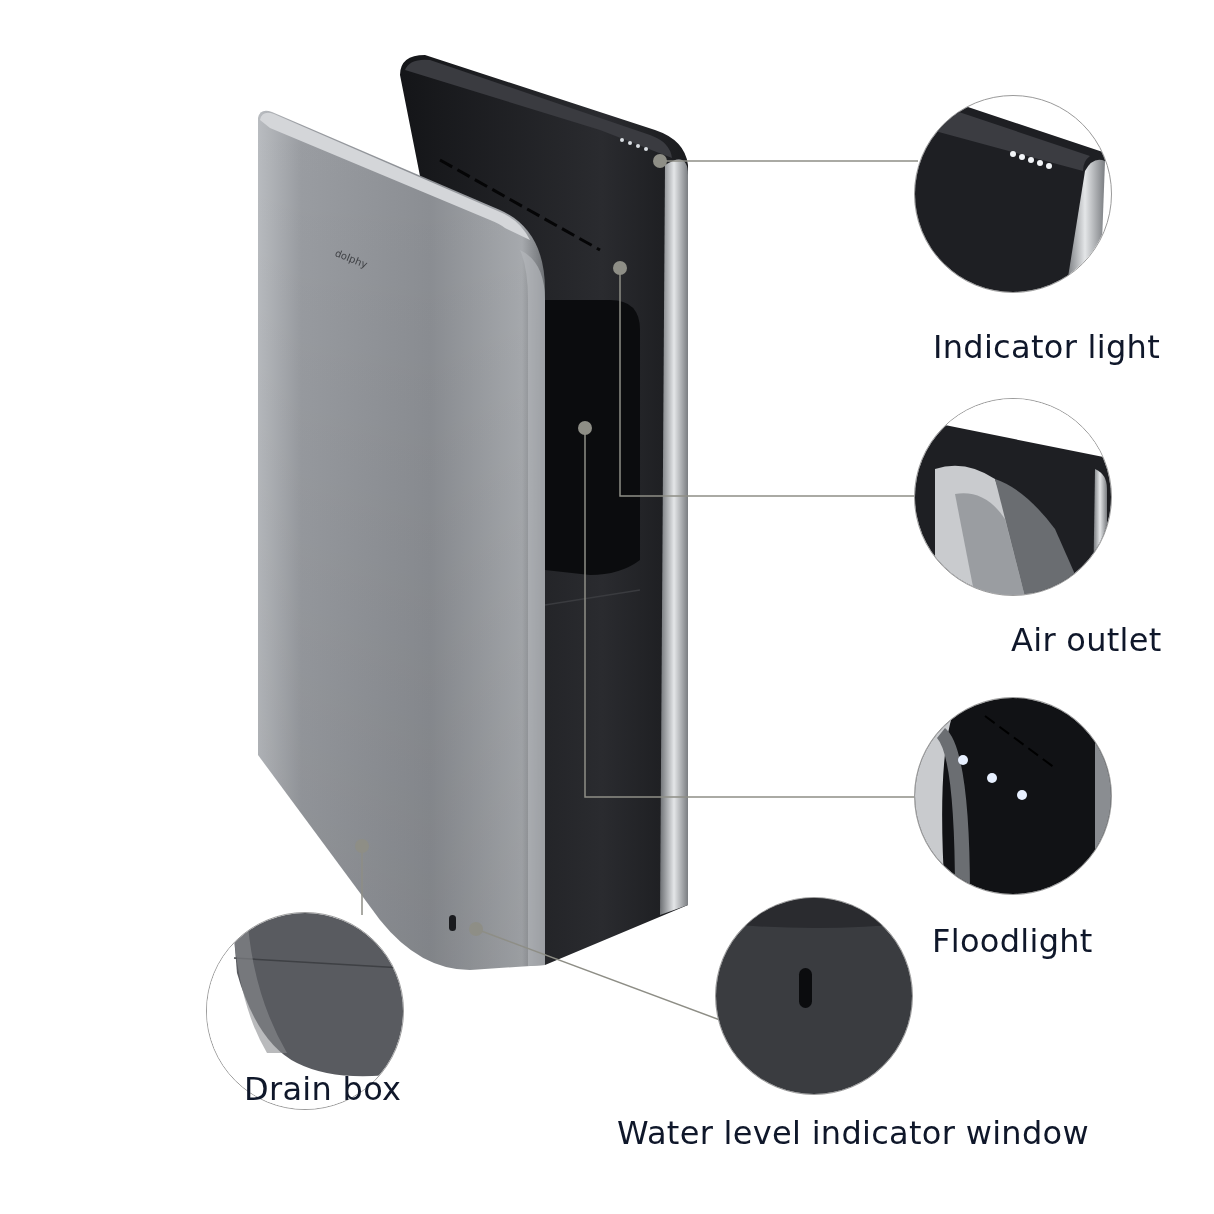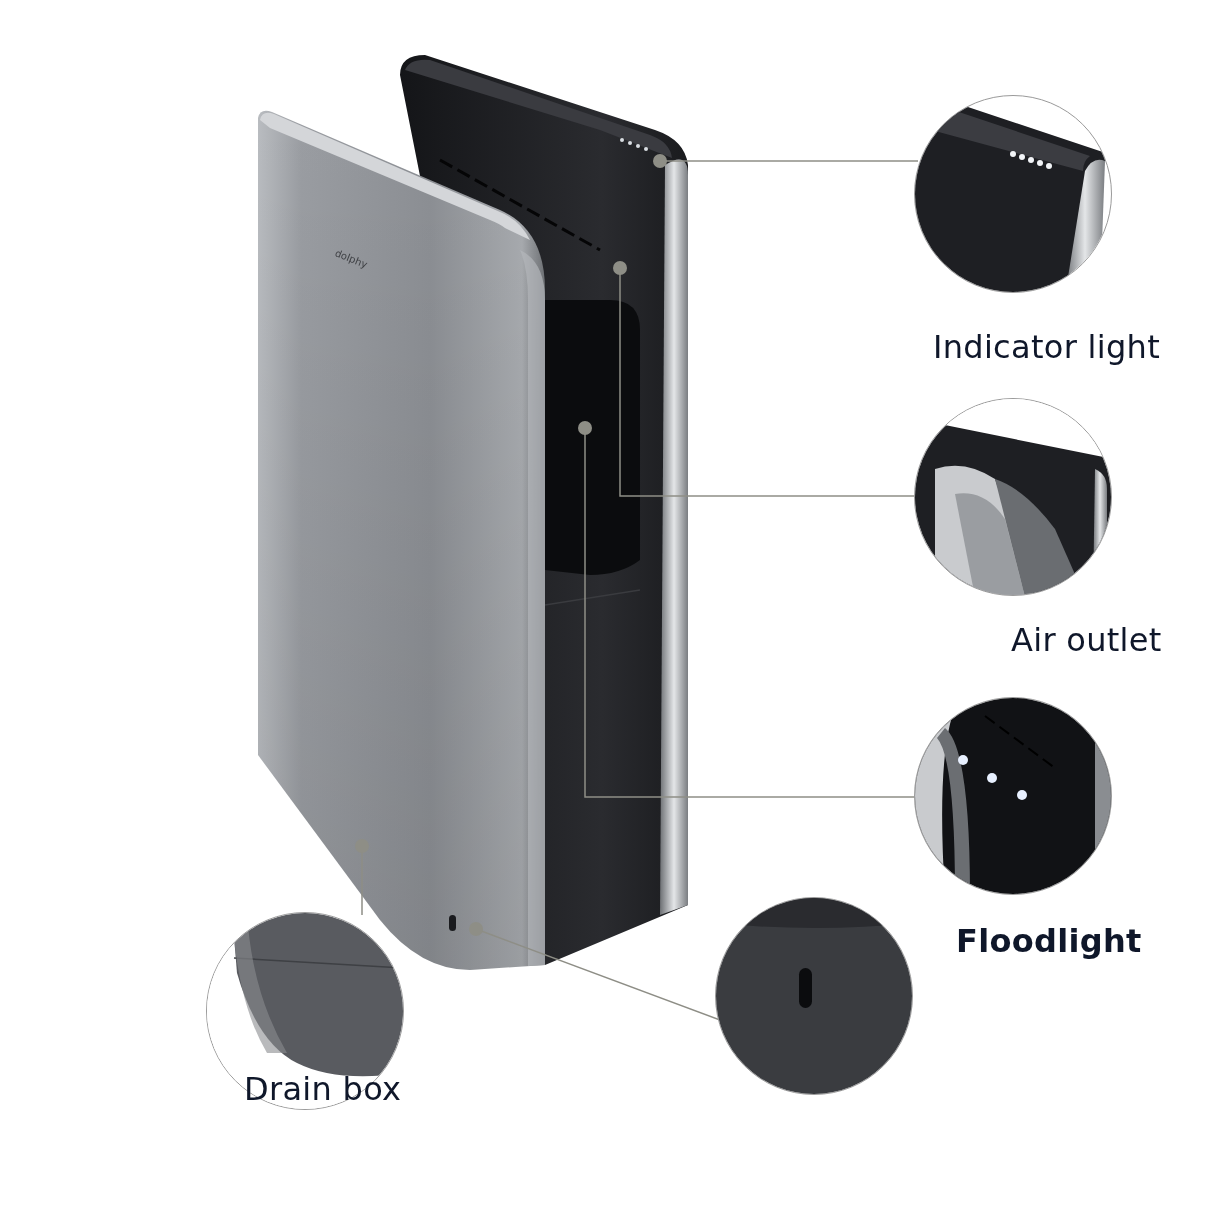--- a/index.html
+++ b/index.html
@@ -114,33 +114,34 @@
       <rect x="0" y="0" width="198" height="198" fill="#111215"></rect>
       <path d="M0 0 L45 0 Q20 40 30 198 L0 198 Z" fill="#c9cbce"></path>
       <path d="M30 30 Q55 50 55 198 L40 198 Q40 60 22 40 Z" fill="#6b6e72"></path>
       <path d="M180 40 L198 40 L198 198 L180 198 Z" fill="#8a8d91"></path>
       <path d="M70 18 L140 70" stroke="#000" stroke-width="2" stroke-dasharray="12 6"></path>
       <circle cx="48" cy="62" r="5" fill="#e8f0ff"></circle>
       <circle cx="77" cy="80" r="5" fill="#e8f0ff"></circle>
       <circle cx="107" cy="97" r="5" fill="#e8f0ff"></circle>
     </svg>
   </div>
-  <div class="label" style="left:956px;top:922px;font-weight:bold;">Floodlight</div>
+  <div class="label" style="left:932px;top:922px;">Floodlight</div>
 
   <div class="circle" style="left:206px;top:912px;width:198px;height:198px;">
     <svg width="198" height="198" viewBox="0 0 198 198">
       <rect x="0" y="0" width="198" height="198" fill="#ffffff"></rect>
       <path d="M25 0 L198 0 L198 160 Q130 170 90 150 Q50 130 30 60 Z" fill="#595b60"></path>
       <line x1="27" y1="45" x2="198" y2="55" stroke="#3e4044" stroke-width="1.5"></line>
       <path d="M25 0 L40 0 Q45 80 80 140 L60 140 Q30 90 25 0 Z" fill="#8a8c90" opacity="0.6"></path>
     </svg>
   </div>
   <div class="label" style="left:244px;top:1070px;">Drain box</div>
 
   <div class="circle" style="left:715px;top:897px;width:198px;height:198px;">
     <svg width="198" height="198" viewBox="0 0 198 198">
       <rect x="0" y="0" width="198" height="198" fill="#3a3c40"></rect>
       <path d="M0 0 L198 0 L198 25 Q100 35 0 25 Z" fill="#2a2b2f"></path>
       <rect x="83" y="70" width="13" height="40" rx="6.5" fill="#0b0c0e"></rect>
     </svg>
   </div>
+  <div class="label" style="left:617px;top:1114px;">Water level indicator window</div>
 
 </div>
 
 </body></html>

